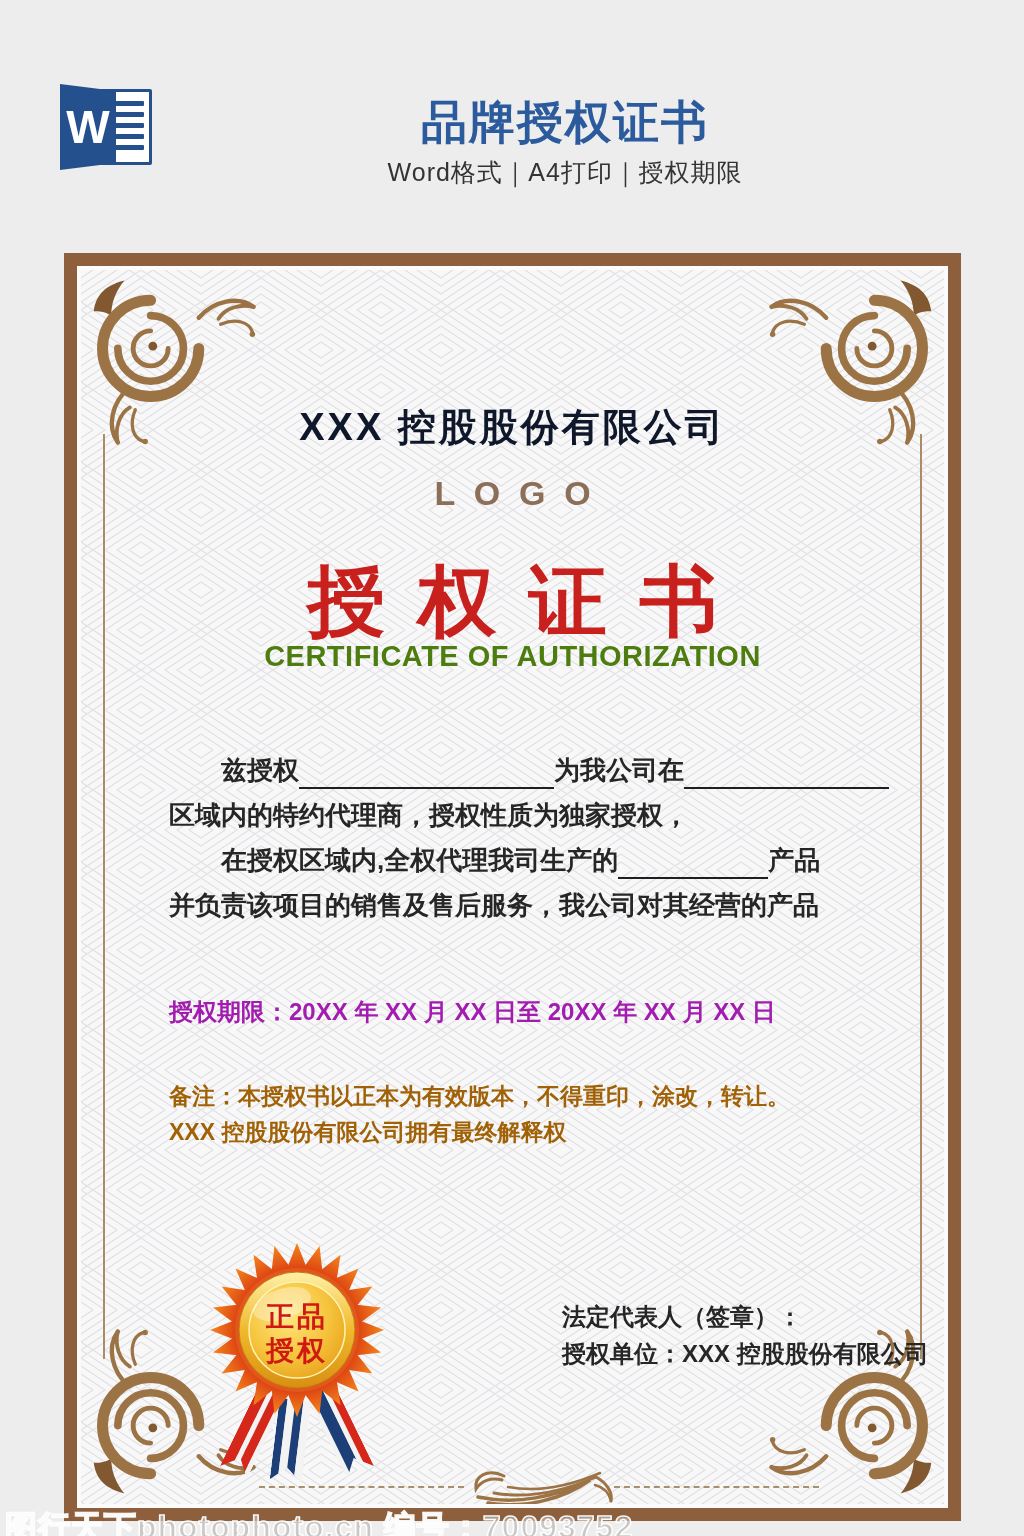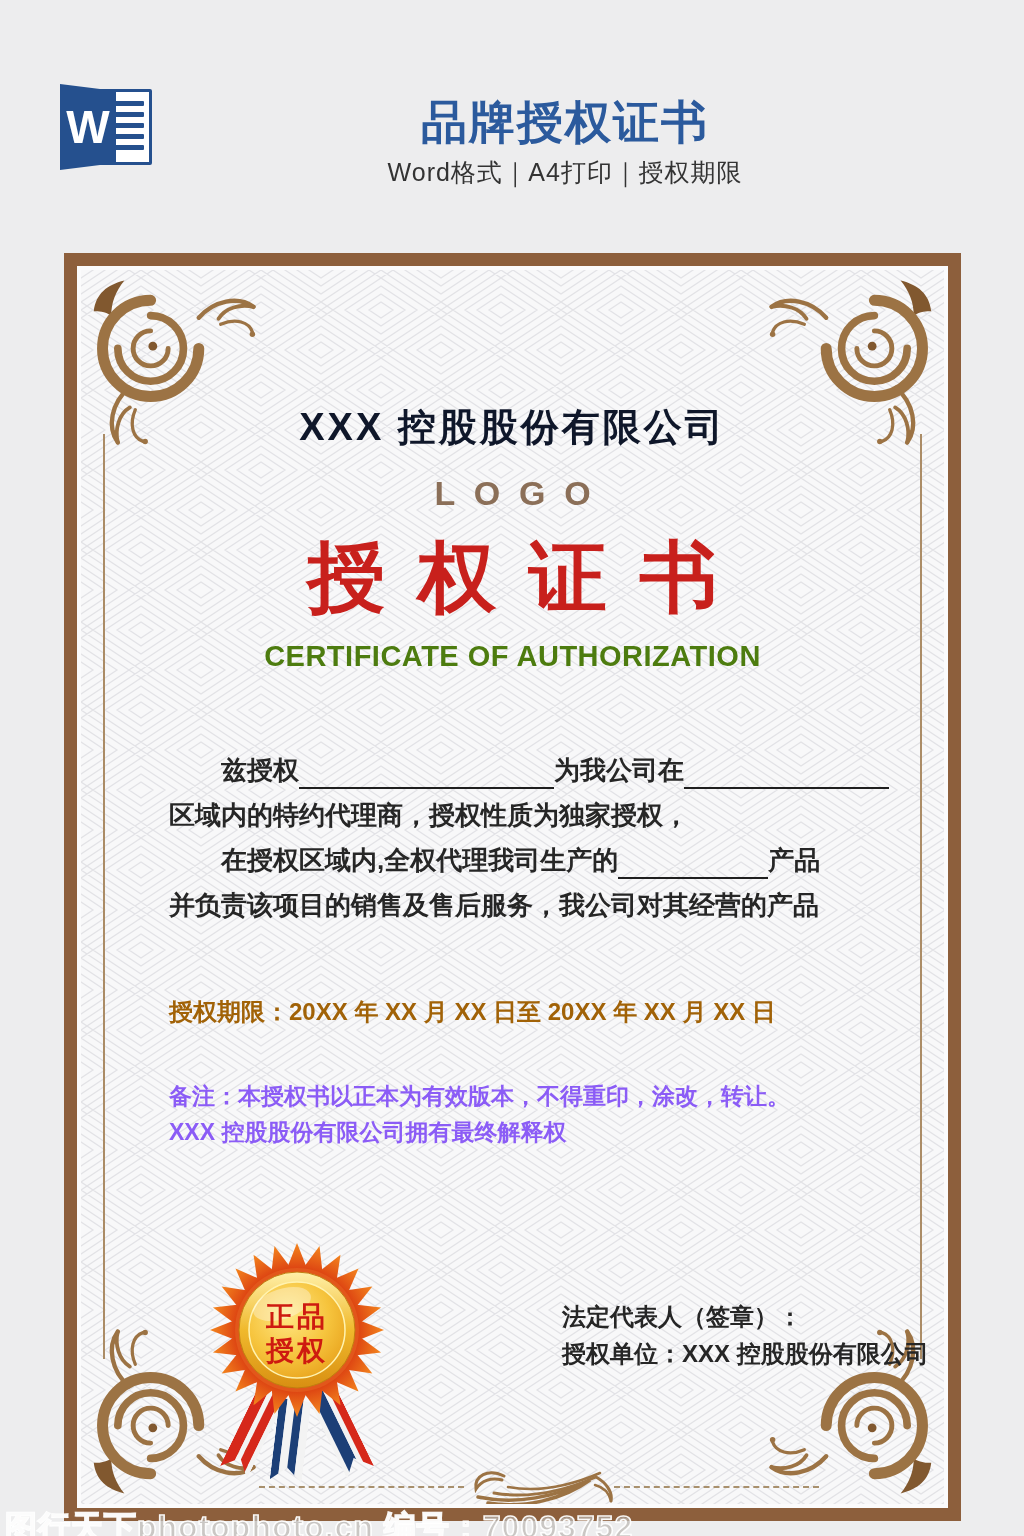--- a/index.html
+++ b/index.html
@@ -35,35 +35,35 @@
   .corner { position:absolute; width:186px; height:186px; z-index:1; }
   .corner.tl { left:4px; top:4px; }
   .corner.tr { right:4px; top:4px; transform:scaleX(-1); }
   .corner.bl { left:4px; bottom:4px; transform:scaleY(-1); }
   .corner.br { right:4px; bottom:4px; transform:scale(-1,-1); }
 
   .company { position:absolute; top:132px; left:0; right:0; text-align:center;
     font-size:38px; font-weight:700; color:#0f172a; letter-spacing:3px; }
   .logo { position:absolute; top:204px; left:0; right:0; text-align:center;
     font-size:34px; font-weight:600; color:#8b6f58; letter-spacing:0.55em; padding-left:0.55em; }
-  .title-cn { position:absolute; top:256px; left:0; right:0; text-align:center;
+  .title-cn { position:absolute; top:280px; left:0; right:0; text-align:center;
     font-size:78px; font-weight:800; color:#c8201c; letter-spacing:0.42em; padding-left:0.42em; }
   .title-en { position:absolute; top:370px; left:0; right:0; text-align:center;
     font-size:29px; font-weight:800; color:#4d7c0f; letter-spacing:0.5px; }
 
   .body-block { position:absolute; left:88px; right:55px; top:474px;
     font-size:26px; font-weight:700; color:#262626; }
   .bodyline { display:flex; align-items:flex-end; height:45px; white-space:nowrap; }
   .bodyline span { line-height:38px; }
   .indent { display:inline-block; width:52px; flex:none; }
   .blank { display:inline-block; border-bottom:2px solid #1f1f1f; height:34px; flex:none; }
   .blank.fill { flex:1 1 auto; }
 
-  .period { position:absolute; left:88px; top:726px; font-size:24px; font-weight:700; color:#a16207; white-space:nowrap; }
-  .notes { position:absolute; left:88px; top:808px; font-size:23px; font-weight:700; color:#8b5cf6; line-height:36px; white-space:nowrap; }
+  .period { position:absolute; left:88px; top:726px; font-size:24px; font-weight:700; color:#a21caf; white-space:nowrap; }
+  .notes { position:absolute; left:88px; top:808px; font-size:23px; font-weight:700; color:#a16207; line-height:36px; white-space:nowrap; }
 
   .badge { position:absolute; left:116px; top:960px; width:200px; height:310px; }
   .badge text { font-family:"Liberation Sans","DejaVu Sans",sans-serif; }
 
   .sign-block { position:absolute; left:481px; top:1028px; font-size:24px; font-weight:700; color:#262626; line-height:37px; white-space:nowrap; }
 
   .deco-row { position:absolute; left:178px; width:560px; top:1186px; height:48px;
     display:flex; align-items:center; }
   .dash-seg { flex:1 1 auto; border-top:2px dashed #a8906d; height:0; margin-bottom:-14px; }
   .center-orn { flex:none; width:150px; height:48px; }

